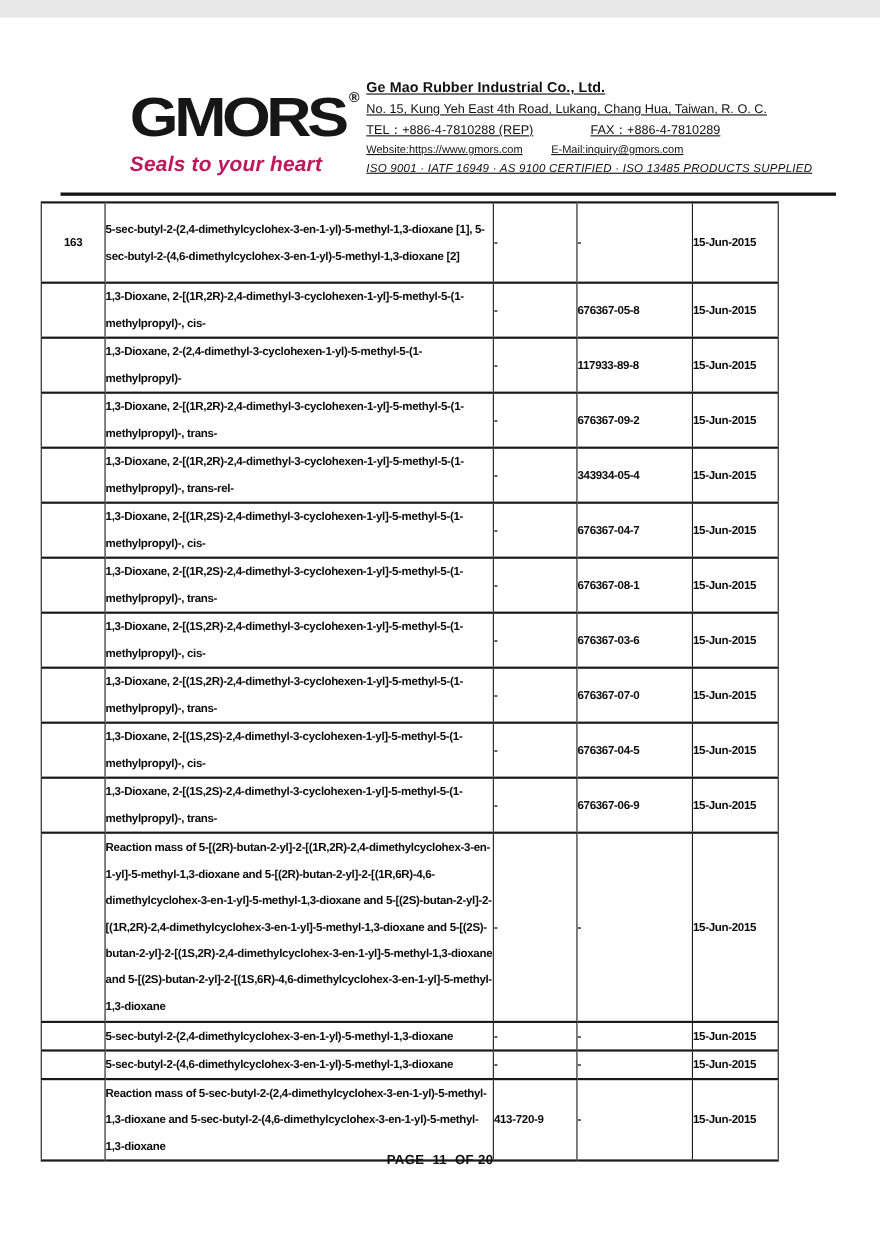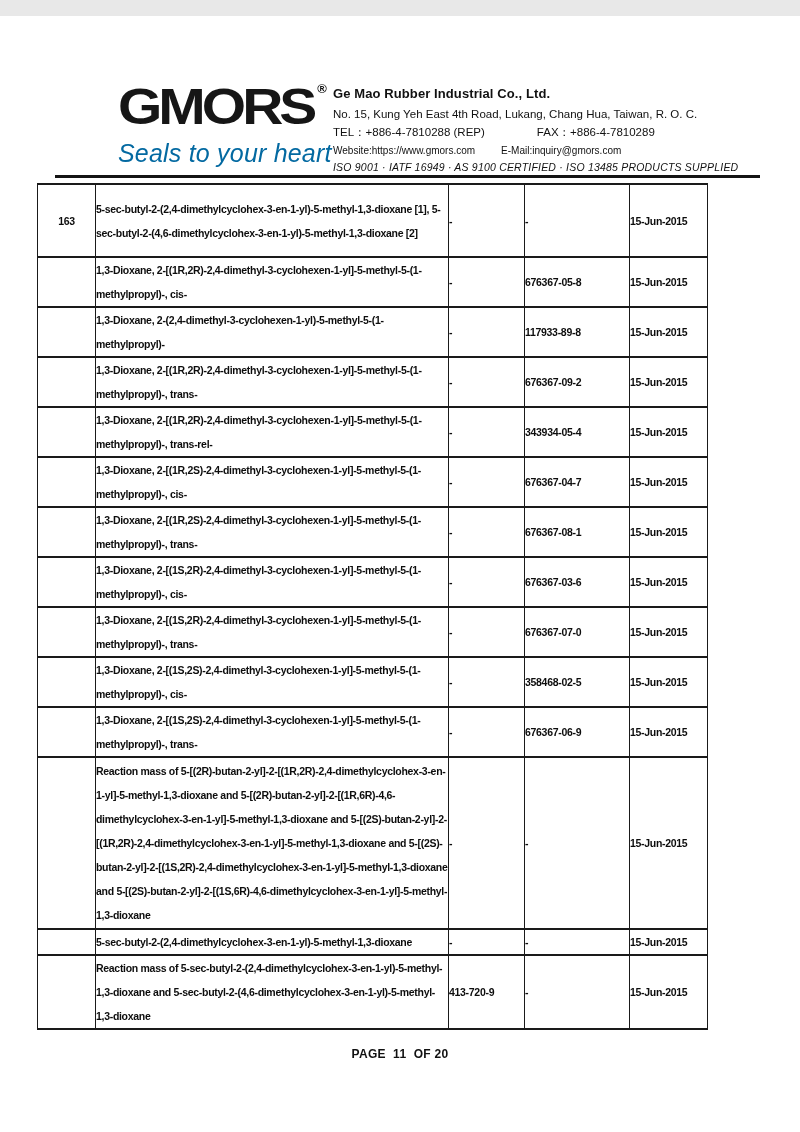--- a/index.html
+++ b/index.html
@@ -12,23 +12,23 @@
 
   
   .logo-block { position:absolute; left:118px; top:66px; width:220px; }
   .logo-row { white-space:nowrap; }
   .logo-text {
     display:inline-block; font-size:57px; font-weight:bold; line-height:1;
     letter-spacing:-4px; color:#161616;
     transform:scaleY(0.88); transform-origin:top left;
   }
   .reg-mark { display:inline-block; font-size:13px; vertical-align:top; position:relative; top:-1px; left:4px; letter-spacing:0; font-weight:bold; }
-  .tagline { font-style:italic; font-size:25px; font-weight:400; color:#0369a1; margin-top:0px; letter-spacing:0.2px; white-space:nowrap; }
-
-  .info-block { position:absolute; left:333px; top:70px; width:360px; }
+  .tagline { font-style:italic; font-size:19px; font-weight:700; color:#be185d; margin-top:0px; letter-spacing:0.2px; white-space:nowrap; }
+
+  .info-block { position:absolute; left:333px; top:56px; width:360px;text-decoration:underline; }
   .company-name { font-size:13px; font-weight:bold; margin-bottom:7px; letter-spacing:0.1px; white-space:nowrap; }
   .addr-line { font-size:11.5px; margin-bottom:5px; white-space:nowrap; }
   .telfax-line { display:flex; gap:52px; font-size:11.5px; margin-bottom:5px; white-space:nowrap; }
   .webmail-line { display:flex; gap:26px; font-size:10px; margin-bottom:5px; white-space:nowrap; }
   .certs-line { font-size:10.5px; font-style:italic; margin-top:2px; letter-spacing:0.2px; white-space:nowrap; }
 
   .separator { position:absolute; left:55px; top:159px; width:705px; height:3px; background:#141414; }
 
   
   .chem-table {
@@ -159,40 +159,47 @@
         <td class="c-no"></td>
         <td class="c-name">1,3-Dioxane, 2-[(1S,2R)-2,4-dimethyl-3-cyclohexen-1-yl]-5-methyl-5-(1-methylpropyl)-, trans-</td>
         <td class="c-ec">-</td>
         <td class="c-cas">676367-07-0</td>
         <td class="c-date">15-Jun-2015</td>
       </tr>
       <tr class="h2">
         <td class="c-no"></td>
         <td class="c-name">1,3-Dioxane, 2-[(1S,2S)-2,4-dimethyl-3-cyclohexen-1-yl]-5-methyl-5-(1-methylpropyl)-, cis-</td>
         <td class="c-ec">-</td>
-        <td class="c-cas">358468-02-5</td>
+        <td class="c-cas">676367-04-5</td>
         <td class="c-date">15-Jun-2015</td>
       </tr>
       <tr class="h2">
         <td class="c-no"></td>
         <td class="c-name">1,3-Dioxane, 2-[(1S,2S)-2,4-dimethyl-3-cyclohexen-1-yl]-5-methyl-5-(1-methylpropyl)-, trans-</td>
         <td class="c-ec">-</td>
         <td class="c-cas">676367-06-9</td>
         <td class="c-date">15-Jun-2015</td>
       </tr>
       <tr class="h7">
         <td class="c-no"></td>
         <td class="c-name">Reaction mass of 5-[(2R)-butan-2-yl]-2-[(1R,2R)-2,4-dimethylcyclohex-3-en-1-yl]-5-methyl-1,3-dioxane and 5-[(2R)-butan-2-yl]-2-[(1R,6R)-4,6-dimethylcyclohex-3-en-1-yl]-5-methyl-1,3-dioxane and 5-[(2S)-butan-2-yl]-2-[(1R,2R)-2,4-dimethylcyclohex-3-en-1-yl]-5-methyl-1,3-dioxane and 5-[(2S)-butan-2-yl]-2-[(1S,2R)-2,4-dimethylcyclohex-3-en-1-yl]-5-methyl-1,3-dioxane and 5-[(2S)-butan-2-yl]-2-[(1S,6R)-4,6-dimethylcyclohex-3-en-1-yl]-5-methyl-1,3-dioxane</td>
         <td class="c-ec">-</td>
         <td class="c-cas">-</td>
         <td class="c-date">15-Jun-2015</td>
       </tr>
       <tr class="h1">
         <td class="c-no"></td>
         <td class="c-name">5-sec-butyl-2-(2,4-dimethylcyclohex-3-en-1-yl)-5-methyl-1,3-dioxane</td>
+        <td class="c-ec">-</td>
+        <td class="c-cas">-</td>
+        <td class="c-date">15-Jun-2015</td>
+      </tr>
+      <tr class="h1">
+        <td class="c-no"></td>
+        <td class="c-name">5-sec-butyl-2-(4,6-dimethylcyclohex-3-en-1-yl)-5-methyl-1,3-dioxane</td>
         <td class="c-ec">-</td>
         <td class="c-cas">-</td>
         <td class="c-date">15-Jun-2015</td>
       </tr>
       <tr class="h3">
         <td class="c-no"></td>
         <td class="c-name">Reaction mass of 5-sec-butyl-2-(2,4-dimethylcyclohex-3-en-1-yl)-5-methyl-1,3-dioxane and 5-sec-butyl-2-(4,6-dimethylcyclohex-3-en-1-yl)-5-methyl-1,3-dioxane</td>
         <td class="c-ec">413-720-9</td>
         <td class="c-cas">-</td>
         <td class="c-date">15-Jun-2015</td>

